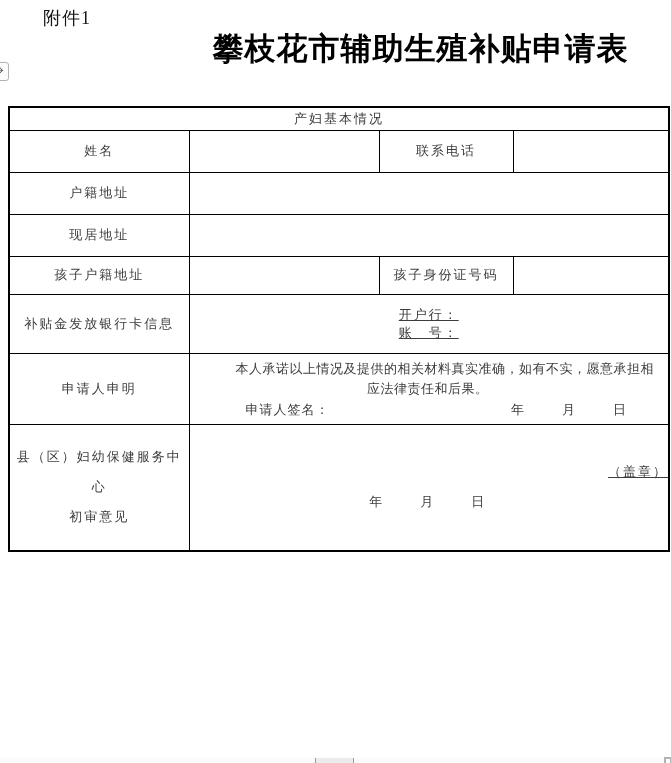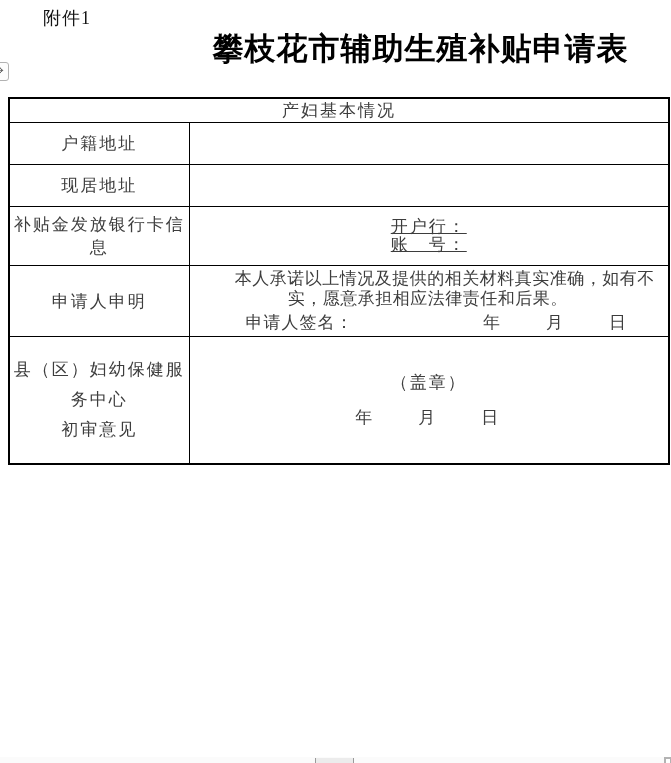--- a/index.html
+++ b/index.html
@@ -21,24 +21,24 @@
     white-space:nowrap;
     margin-left:45px;
   }
   
   .table-handle{
     position:absolute;left:-10px;top:62px;width:17px;height:17px;
     border:1px solid #b2b2b2;border-radius:3px;background:#fdfdfd;
     font-size:10px;line-height:16px;text-align:center;color:#666;
   }
   table.form{
-    position:absolute;left:8px;top:97px;width:660px;
+    position:absolute;left:8px;top:106px;width:660px;
     border-collapse:collapse;table-layout:fixed;
     border:2px solid #000;
-    font-size:17px;color:#3d3d3d;
+    font-size:13px;color:#3d3d3d;
   }
   table.form td{
     border:1px solid #000;padding:0;vertical-align:middle;
     text-align:center;letter-spacing:2px;overflow:hidden;
   }
   td.wide-ls{letter-spacing:3px;}
   td.bank-cell{
     text-align:left;padding-left:50px;line-height:18px;letter-spacing:2px;text-decoration:underline;
   }
   td.decl-cell{text-align:left;}
@@ -46,21 +46,21 @@
     padding:0 10px 0 8px;text-indent:34px;line-height:20px;
     letter-spacing:0.5px;text-align:center;
   }
   .sig-row{
     display:flex;justify-content:space-between;align-items:center;
     padding:2px 38px 0 56px;letter-spacing:1px;
   }
   .sig-date{letter-spacing:4px;white-space:nowrap;}
   .review-label .line1{line-height:30px;}
   .review-label .line2{line-height:30px;}
-  .seal-line{text-align:center;letter-spacing:2px;margin-bottom:12px;}
+  .seal-line{text-align:right;letter-spacing:2px;margin-bottom:12px;text-decoration:underline;}
   .date-line{text-align:center;letter-spacing:4px;}
   .birth-date{letter-spacing:8px;white-space:nowrap;}
   
   .bottom-strip{
     position:absolute;left:0;top:757px;width:671px;height:6px;background:#fbfbfb;
   }
   .scroll-thumb{
     position:absolute;left:315px;top:758px;width:37px;height:5px;
     background:#ececec;border-left:1px solid #9a9a9a;border-right:1px solid #9a9a9a;
   }
@@ -83,33 +83,45 @@
       <col style="width:190px">
       <col style="width:134px">
       <col style="width:156px">
   </colgroup>
 
   <tbody>
       <tr style="height:23px">
     <td colspan="4">产妇基本情况</td>
   </tr>
 
+  <tr style="height:42px">
+    <td>姓名</td>
+    <td></td>
+    <td>联系电话</td>
+    <td></td>
+  </tr>
 
 
   <tr style="height:42px">
     <td>户籍地址</td>
     <td colspan="3"></td>
   </tr>
 
   <tr style="height:42px">
     <td>现居地址</td>
     <td colspan="3"></td>
   </tr>
 
 
+  <tr style="height:38px">
+    <td>孩子户籍地址</td>
+    <td></td>
+    <td class="wide-ls">孩子身份证号码</td>
+    <td></td>
+  </tr>
 
   <tr style="height:59px">
     <td>补贴金发放银行卡信息</td>
     <td colspan="3" class="bank-cell">
       <div>开户行：</div>
       <div>账　号：</div>
     </td>
   </tr>
 
   <tr style="height:71px">

